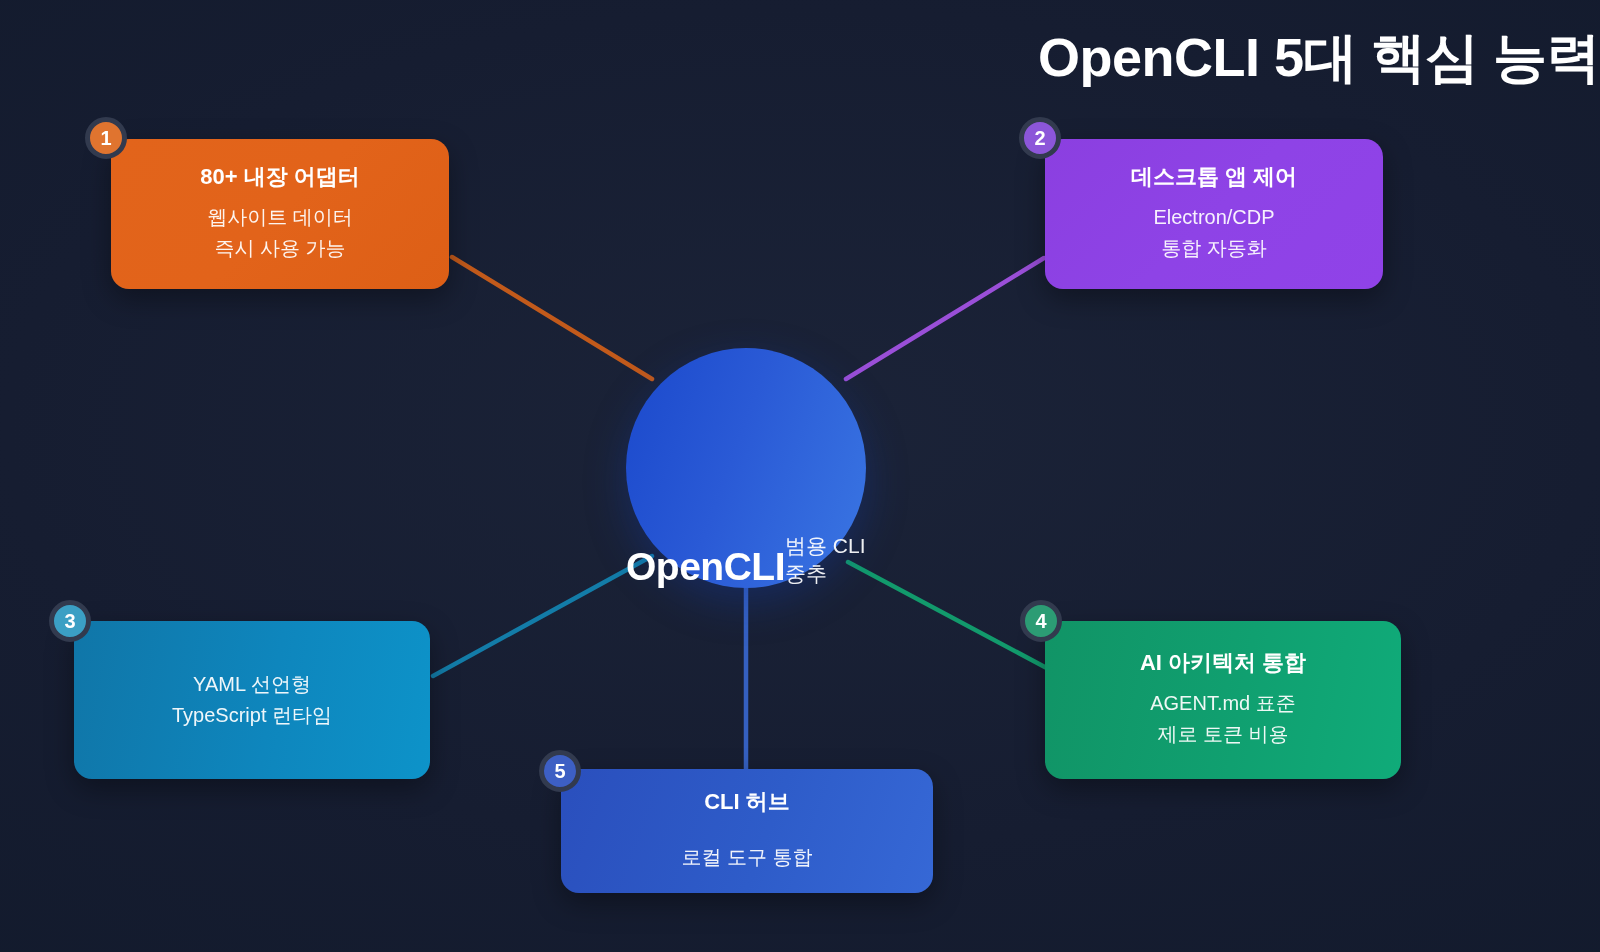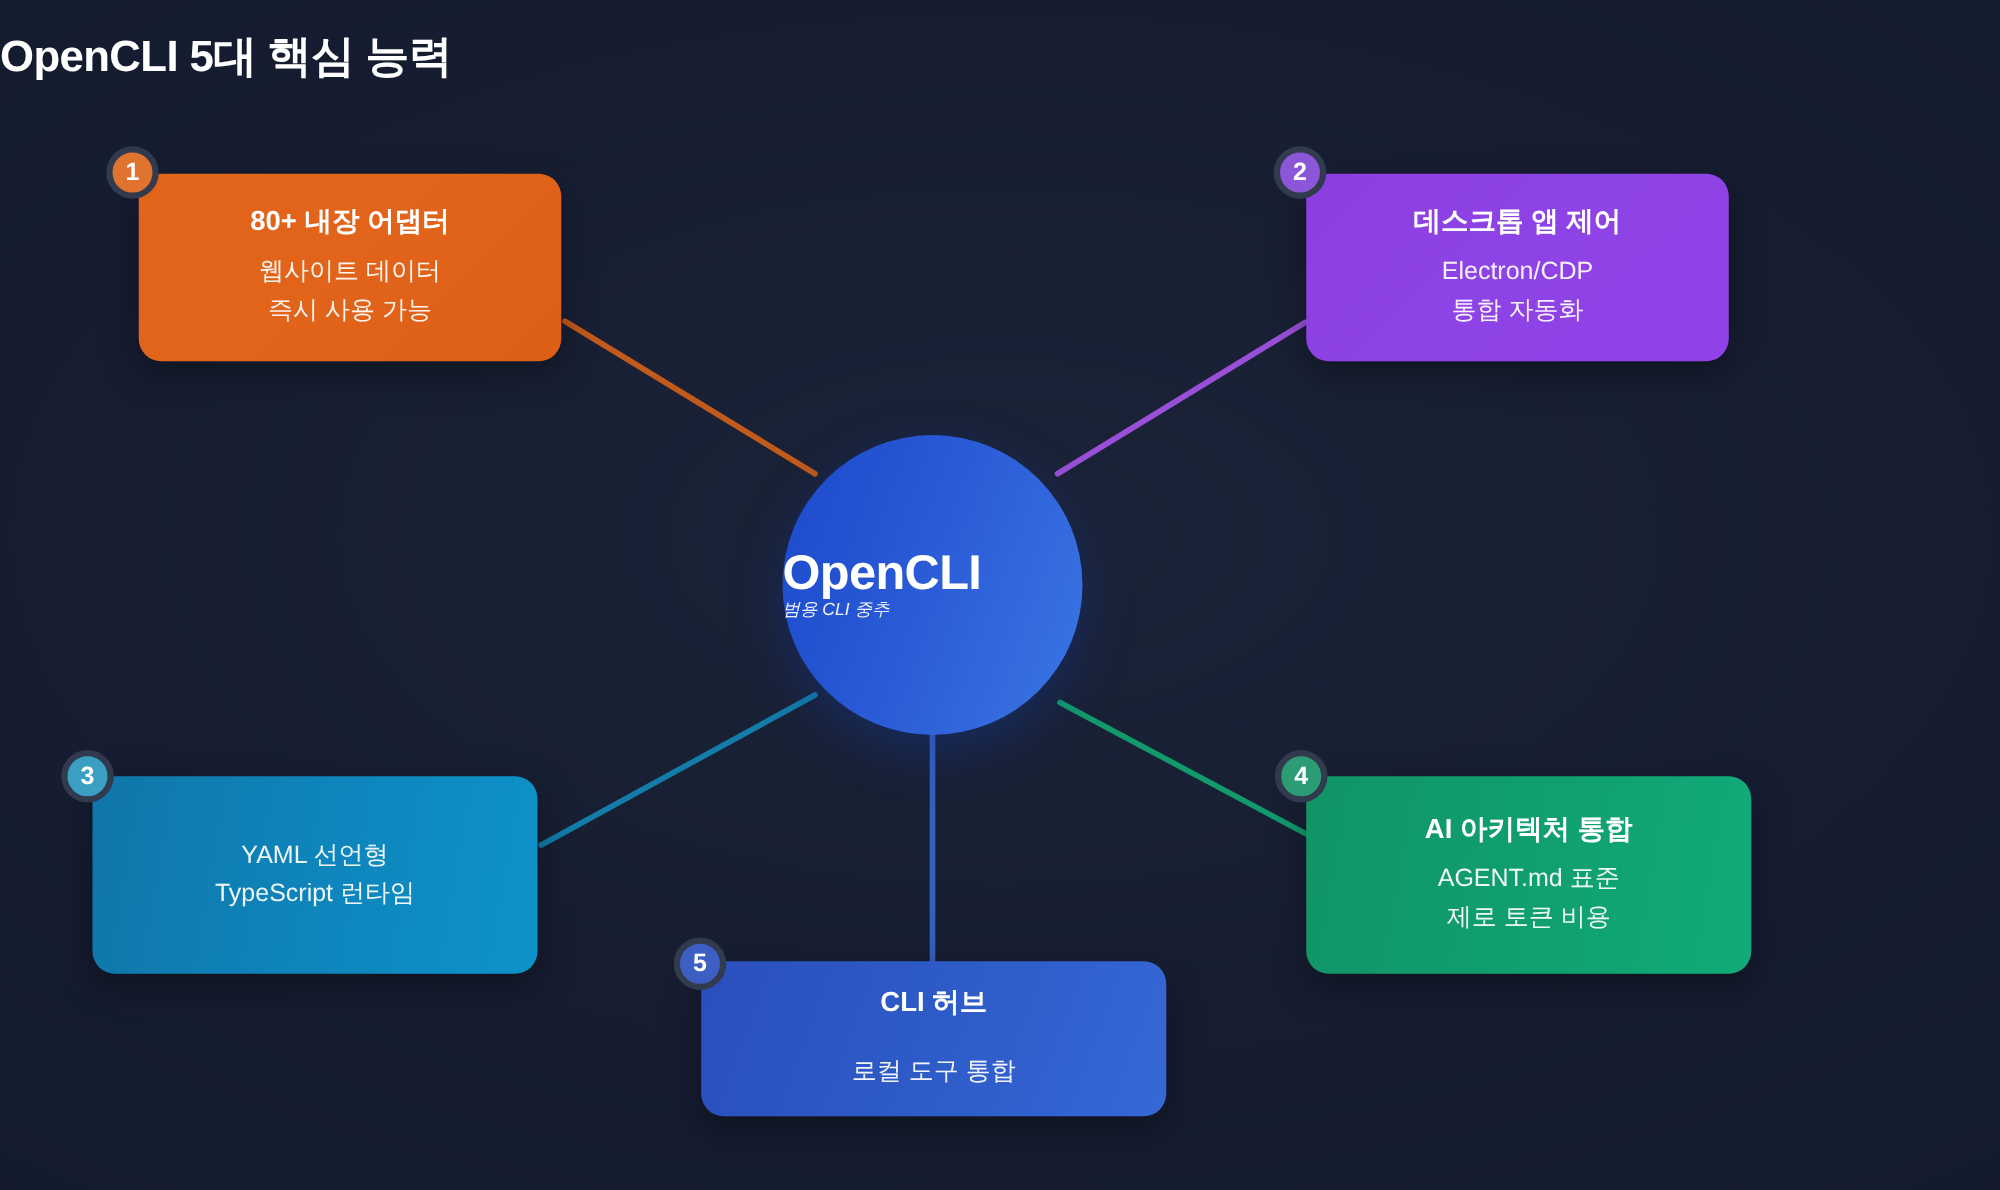--- a/index.html
+++ b/index.html
@@ -21,23 +21,23 @@
     position: absolute;
     inset: 0;
     background: radial-gradient(ellipse 90% 80% at 50% 45%, #1b2338 0%, #161d31 55%, #121a2c 100%);
     pointer-events: none;
   }
   #title {
     position: absolute;
     top: 22px;
     left: 0;
     width: 1600px;
-    text-align: left;
+    text-align: right;
     color: #ffffff;
-    font-size: 35px;
+    font-size: 54px;
     font-weight: bold;
     letter-spacing: -0.5px;
     white-space: nowrap;
   }
   #links {
     position: absolute;
     inset: 0;
     width: 1600px;
     height: 952px;
   }
@@ -120,36 +120,34 @@
   #card-5 .card-title { margin-bottom: 26px; }
 
   
   #hub {
     position: absolute;
     left: 626px; top: 348px;
     width: 240px; height: 240px;
     border-radius: 50%;
     background: linear-gradient(110deg, #1b49cc 0%, #2a5ad6 45%, #3a76e3 100%);
     display: flex;
-    flex-direction: column;
-    align-items: flex-start;
+    align-items: flex-end;
     justify-content: center;
     color: #fff;
     box-shadow: 0 14px 40px rgba(20,60,170,0.35);
   }
   #hub-title {
     font-size: 39px;
     font-weight: bold;
     line-height: 1.05;
     letter-spacing: -0.5px;
   }
   #hub-sub {
-    font-size: 14px;
+    font-size: 21px;
     color: rgba(255,255,255,0.93);
-    font-style: italic;
   }
 </style>
 </head>
 <body>
 
 <div id="stage">
   <div id="bg-vignette"></div>
 
   <div id="title">OpenCLI 5대 핵심 능력</div>
 

